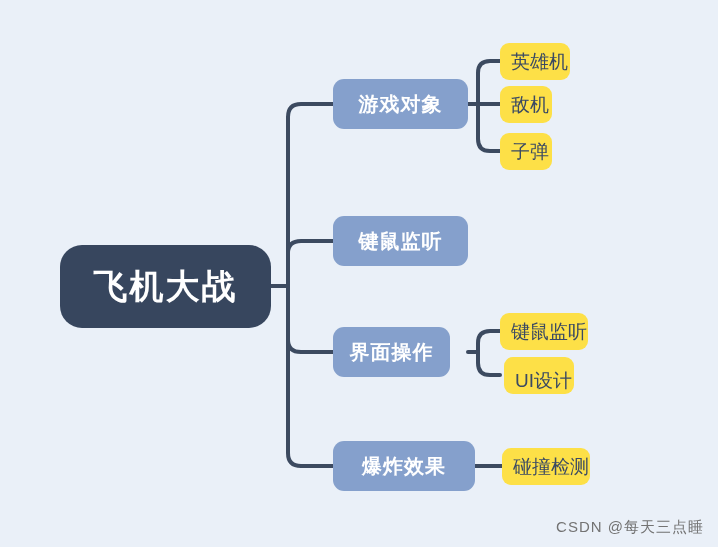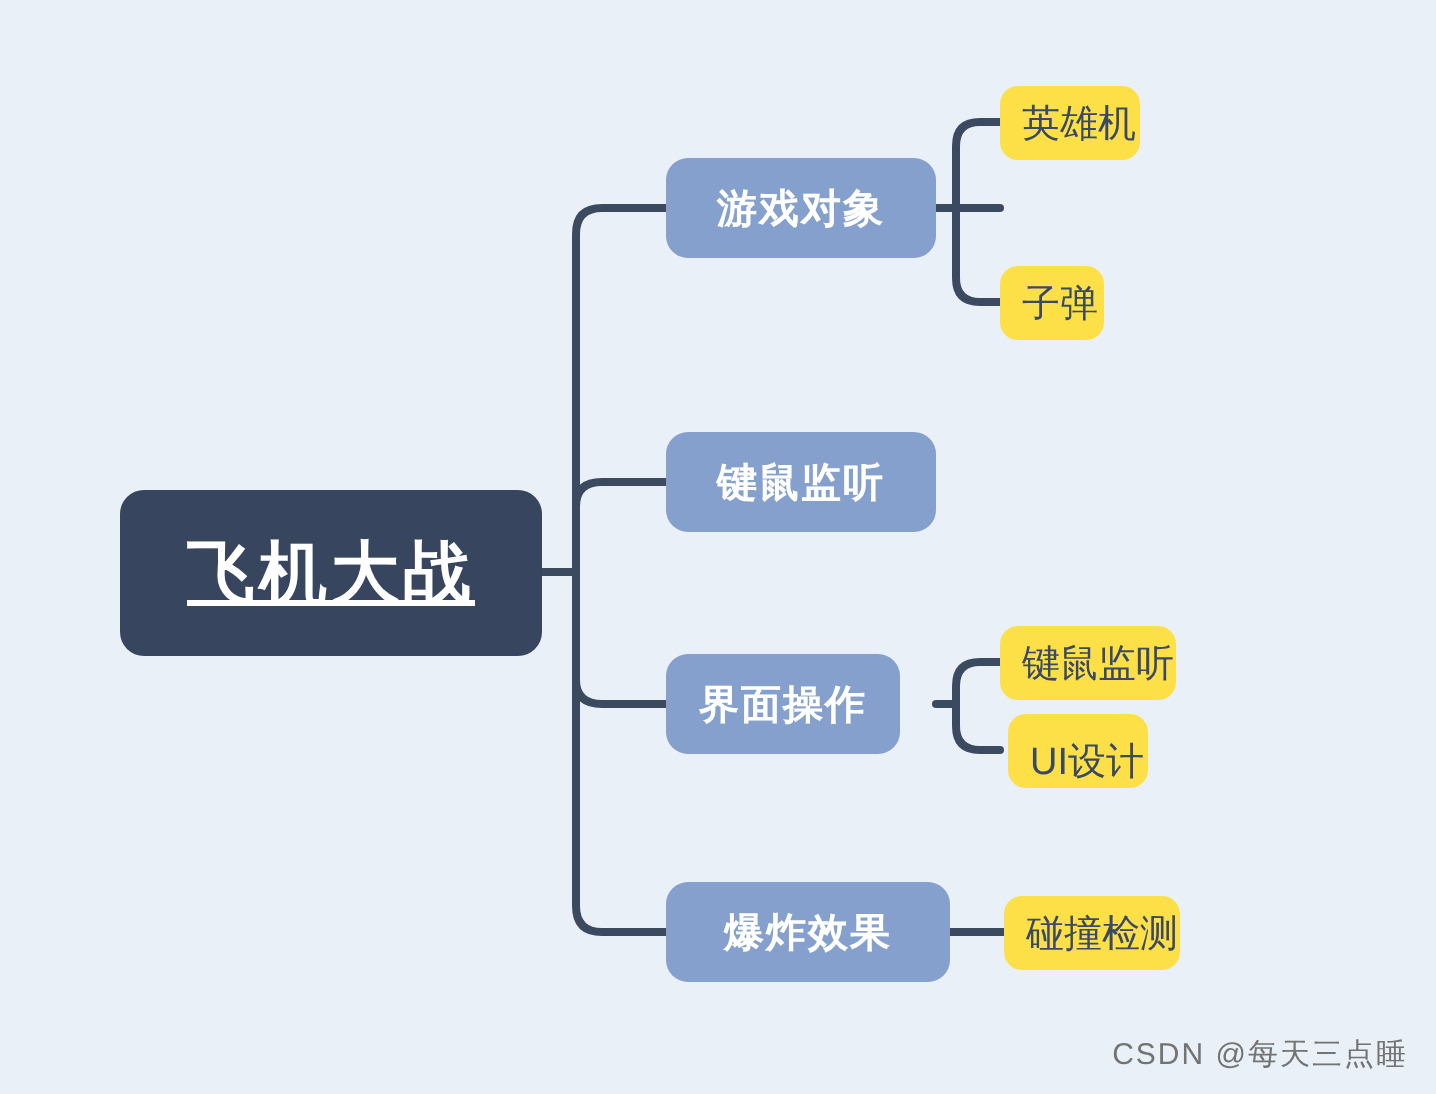--- a/index.html
+++ b/index.html
@@ -30,25 +30,24 @@
     position: absolute;
     box-sizing: border-box;
     display: flex;
     align-items: center;
     justify-content: center;
     white-space: nowrap;
   }
   .node-root {
     background: #37465e;
     color: #ffffff;
-    border-radius: 12px;
+    border-radius: 22px;
     font-size: 34px;
     font-weight: bold;
     letter-spacing: 2px;
-    text-decoration: underline;
   }
   .node-branch {
     background: #85a0cc;
     color: #ffffff;
     border-radius: 11px;
     font-size: 20px;
     font-weight: bold;
     letter-spacing: 1px;
   }
   .node-leaf {
@@ -115,20 +114,23 @@
   </div>
 
   <div class="node node-branch" style="left:333px; top:441px; width:142px; height:50px;">
     <span>爆炸效果</span>
   </div>
 
   <div class="node node-leaf" style="left:500px; top:43px; width:70px; height:37px;">
     <span>英雄机</span>
   </div>
 
+  <div class="node node-leaf" style="left:500px; top:86px; width:52px; height:37px;">
+    <span>敌机</span>
+  </div>
 
   <div class="node node-leaf" style="left:500px; top:133px; width:52px; height:37px;">
     <span>子弹</span>
   </div>
 
   <div class="node node-leaf" style="left:500px; top:313px; width:88px; height:37px;">
     <span>键鼠监听</span>
   </div>
 
   <div class="node node-leaf" style="left:504px; top:357px; width:70px; height:37px;align-items:flex-end;">

